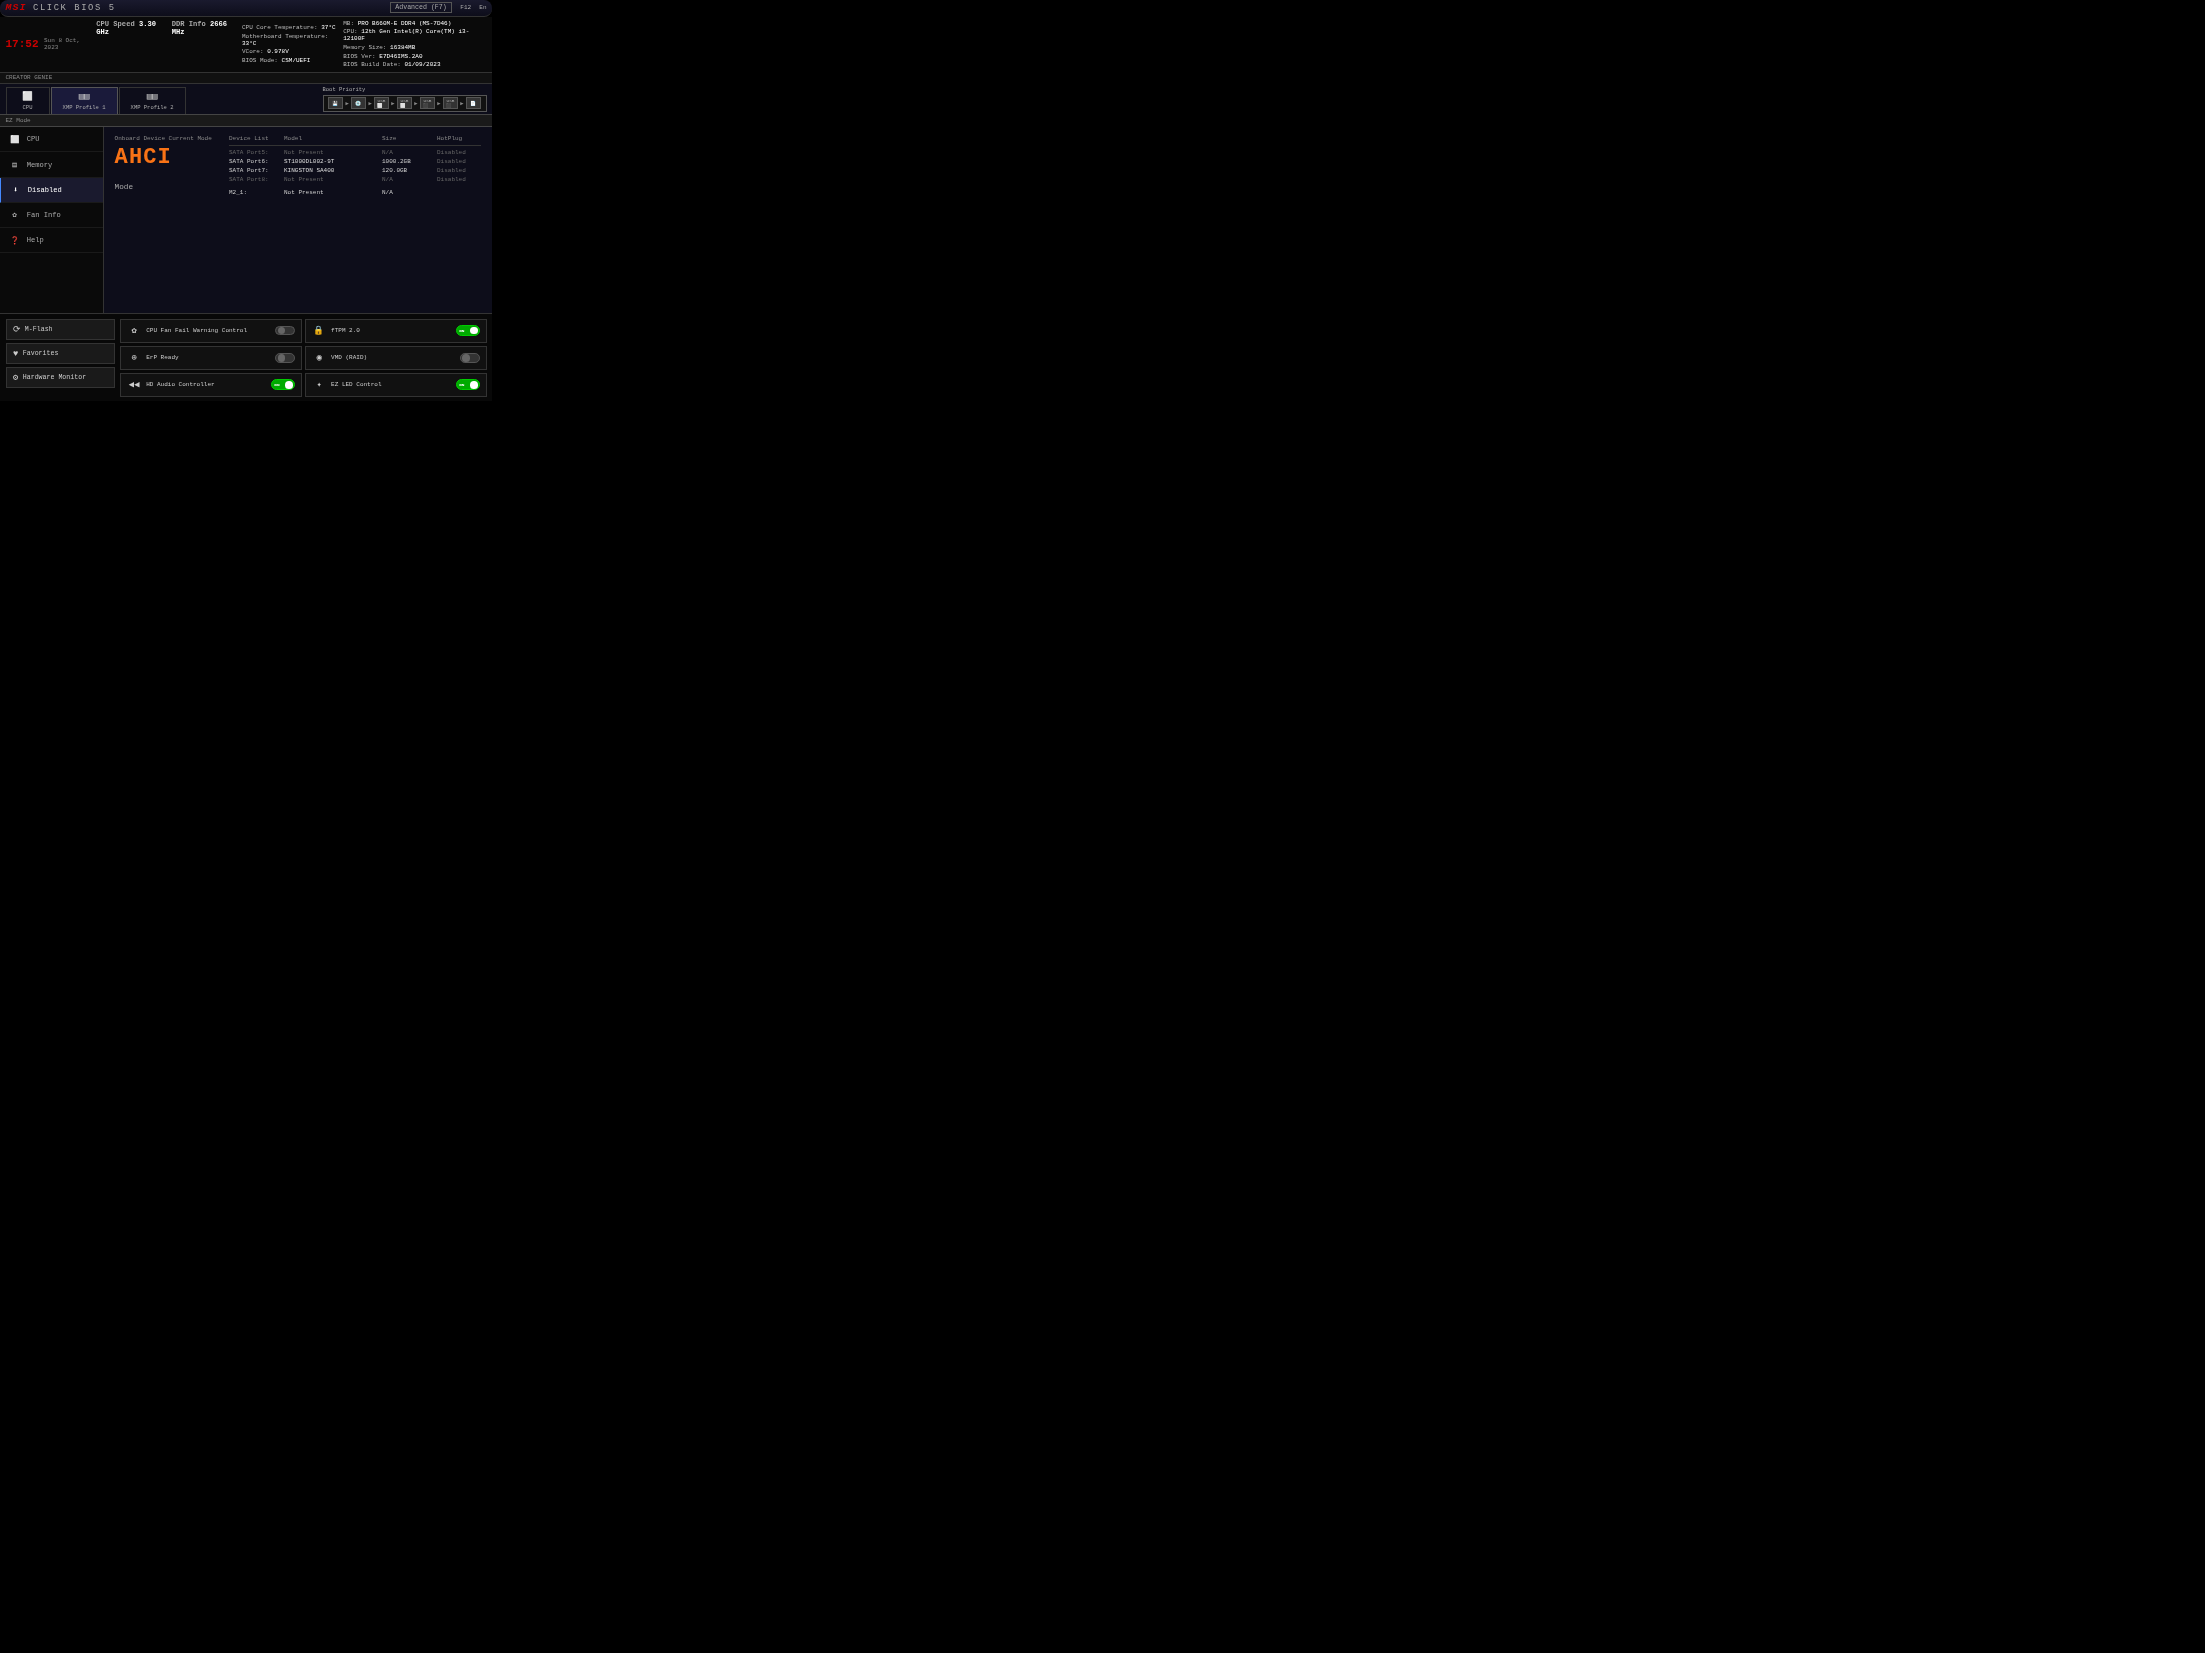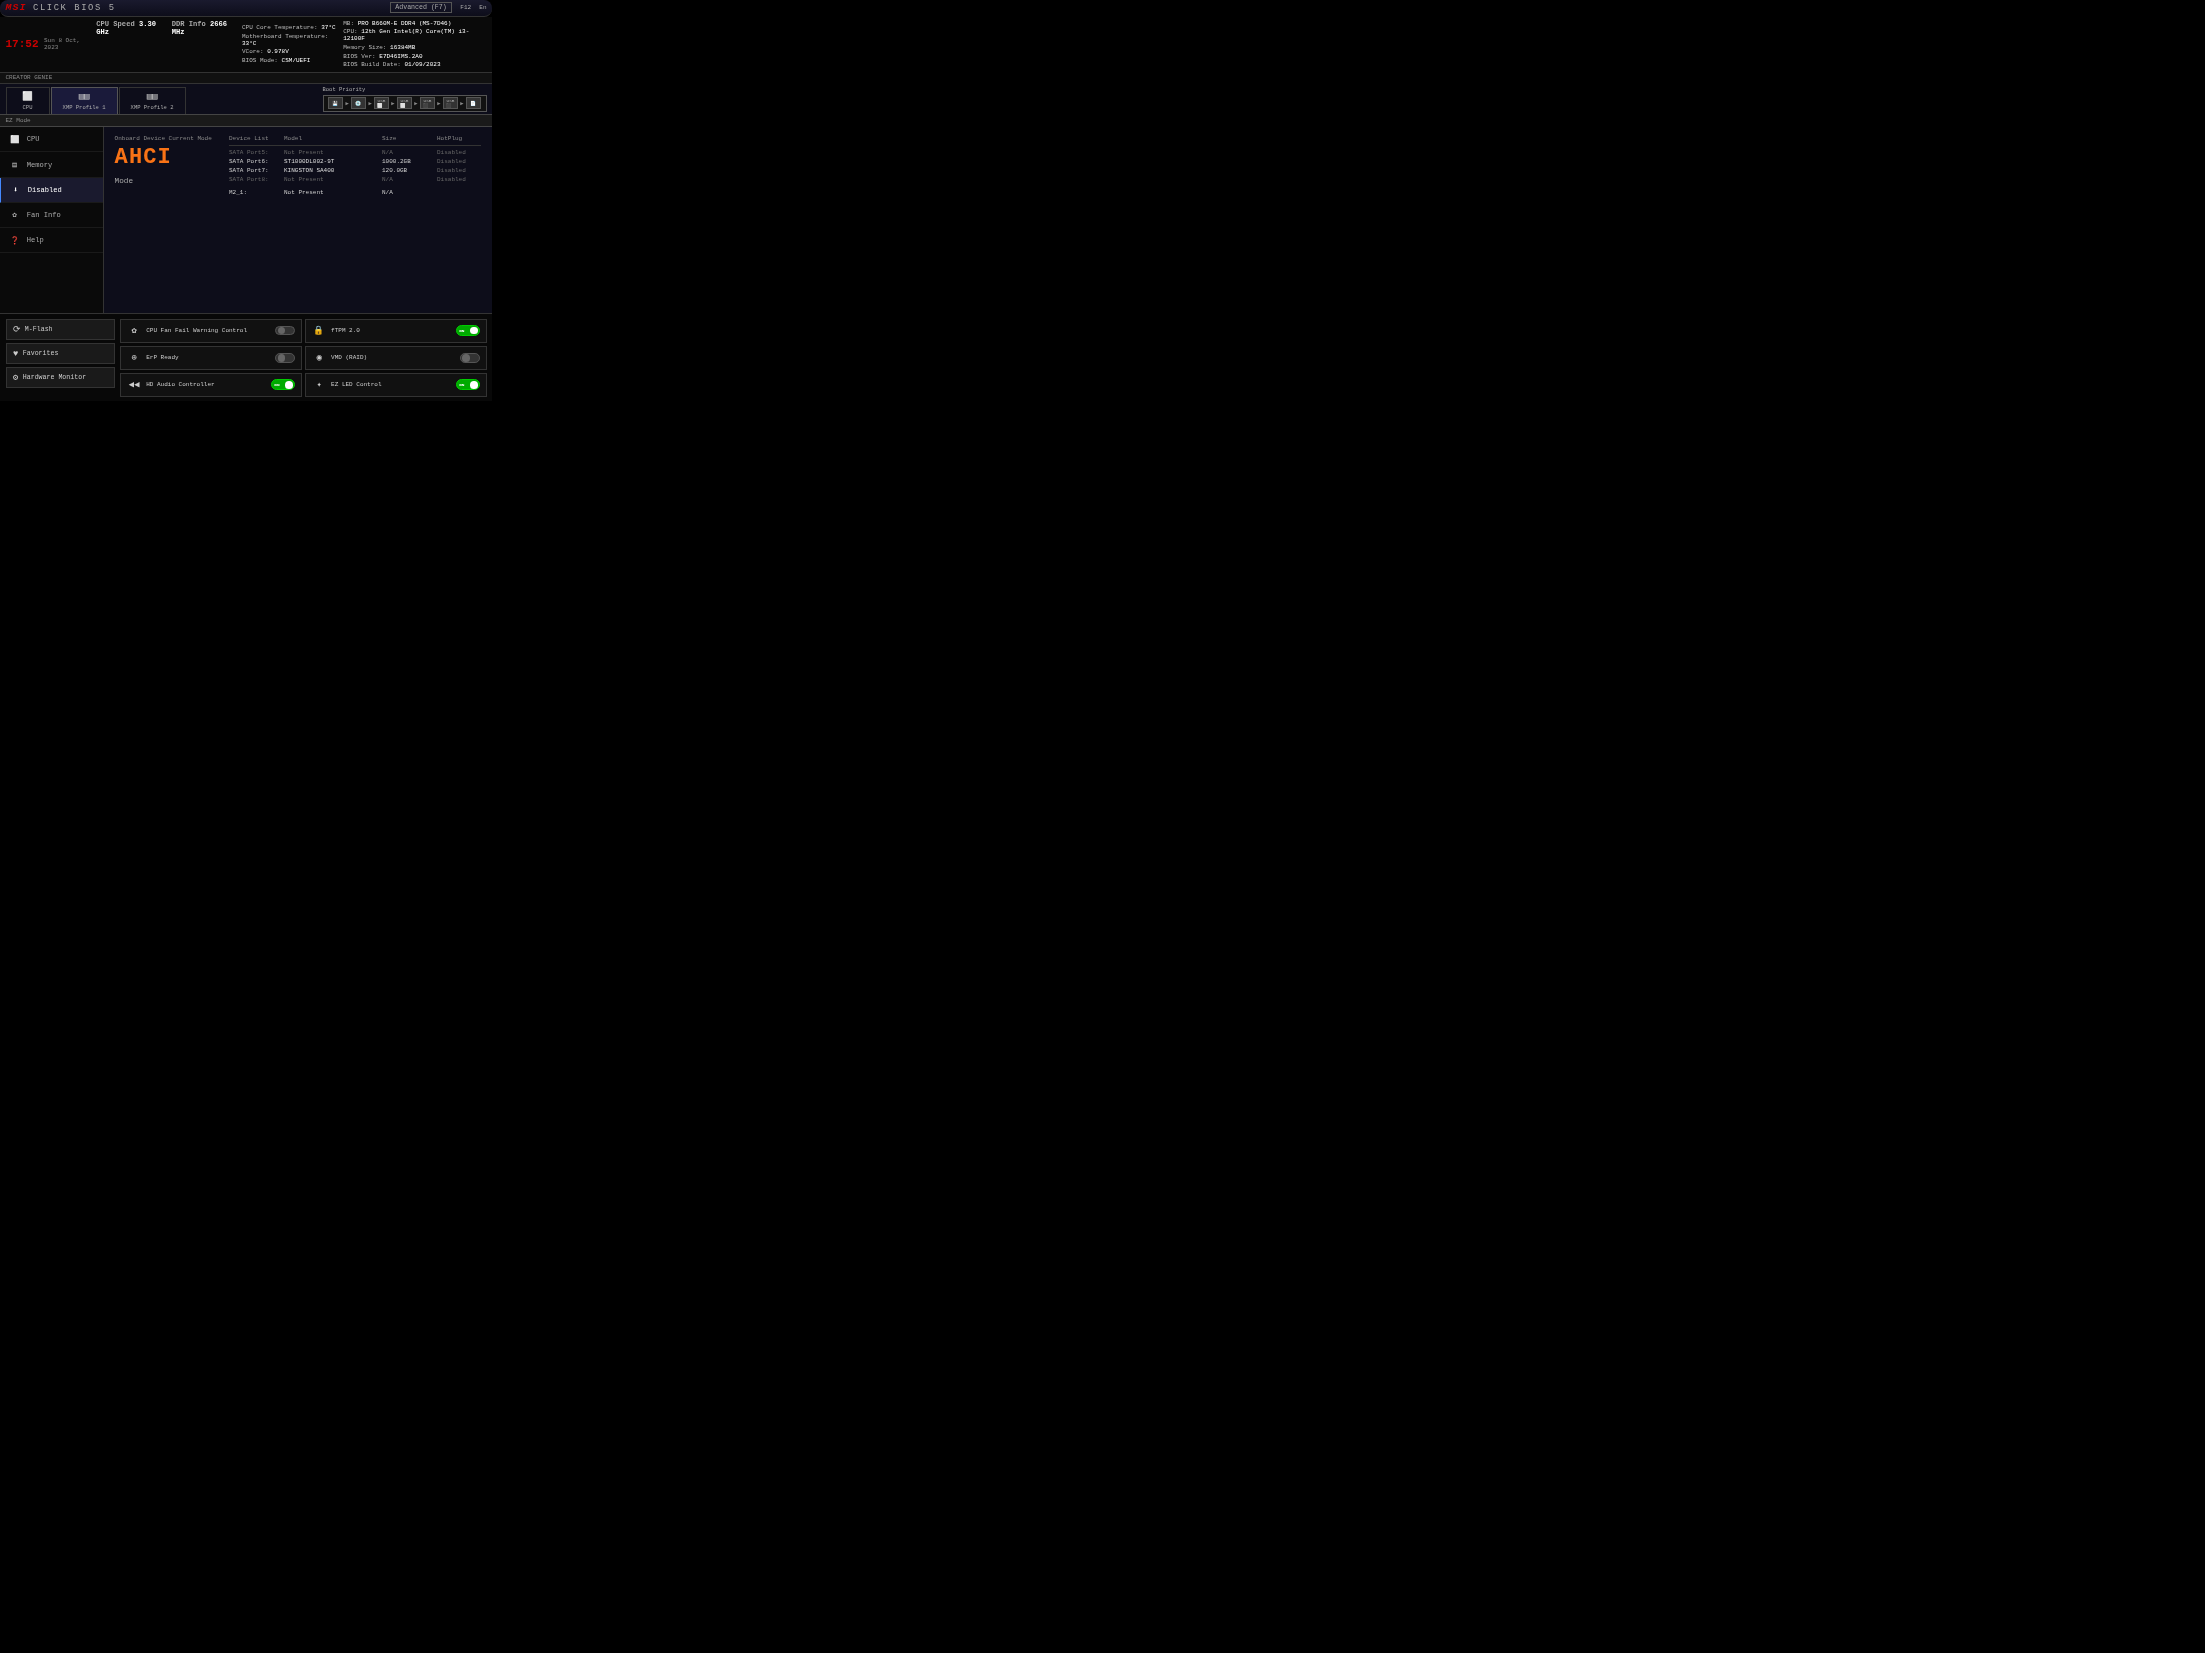--- a/index.html
+++ b/index.html
@@ -231,21 +231,21 @@
     }
     .ahci-mode-text {
       font-size: 22px;
       font-weight: bold;
       color: #f97316;
       letter-spacing: 1.1px;
     }
     .ahci-mode-sub {
       font-size: 7.7px;
       color: #aaa;
-      margin-top: 7px;
+      margin-top: 13px;
     }
     .device-table {
       flex: 1;
     }
     .device-table-header {
       display: grid;
       grid-template-columns: 55px 98px 55px 44px;
       color: #888;
       font-size: 6px;
       border-bottom: 0.5px solid #333;

